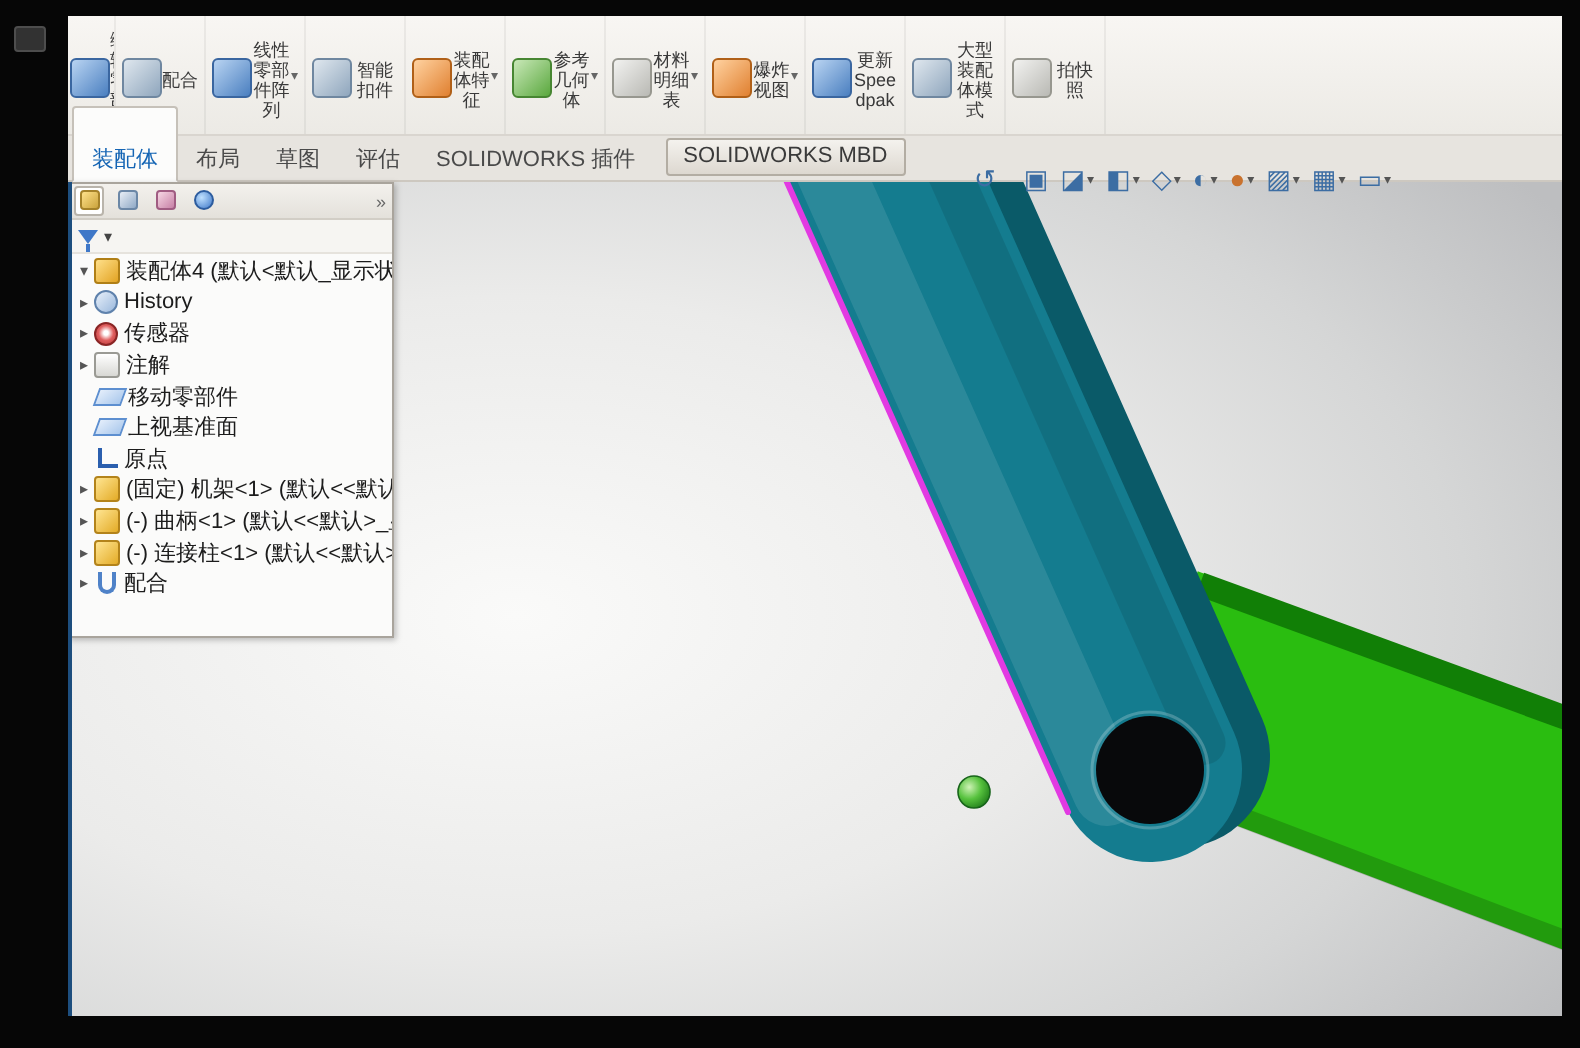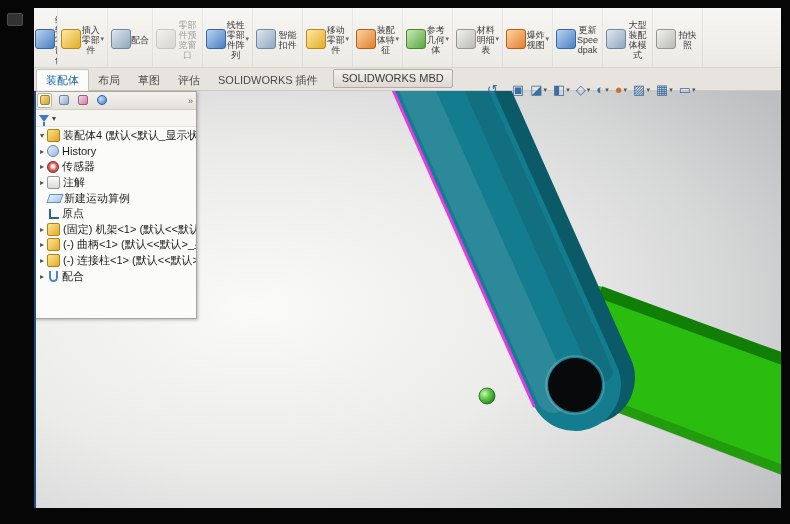--- a/index.html
+++ b/index.html
@@ -31,21 +31,21 @@
   .icn-blue{background:linear-gradient(135deg,#b9d4f2,#4a7fc0);border-color:#3a66a0!important}
   .icn-steel{background:linear-gradient(135deg,#dfe7ee,#8fa6bd);border-color:#6f87a0!important}
   .icn-gray{background:linear-gradient(135deg,#f2f2f0,#b9b9b4);border-color:#97978f!important}
   .icn-green{background:linear-gradient(135deg,#c9e8b8,#5aa83e);border-color:#478632!important}
   .icn-orange{background:linear-gradient(135deg,#ffd2a0,#e08030);border-color:#b06018!important}
 
   
   .tabrow{position:absolute;left:0;top:60px;width:100%;height:23px;
     background:#e7e4df;border-bottom:1px solid #cdc8c0;
     display:flex;align-items:flex-end;padding-left:2px}
-  .tab{font-size:11px;line-height:13px;padding:4px 9px 3px;color:#4a4a4a;cursor:default}
+  .tab{font-size:11px;line-height:13px;padding:20px 9px 3px;color:#4a4a4a;cursor:default}
   .tab.active{background:#fcfcfb;color:#1565b4;border:1px solid #c6c1b9;
     border-bottom:1px solid #fcfcfb;margin-bottom:-1px;border-radius:2px 2px 0 0}
   .tab.mbdbtn{background:linear-gradient(#f4f2ee,#ddd8d0);border:1px solid #b3ada3;
     border-radius:2px;margin:15px 0 2px 6px;padding:2px 8px;color:#3a3a3a}
 
   
   .headsup{position:absolute;top:72px;left:450px;height:20px;display:flex;
     align-items:center;z-index:6}
   .hbtn{display:flex;align-items:center;padding:1px 3px;border-radius:2px}
   .hbtn .hglyph{font-size:13px;line-height:14px;color:#3c6da3}
@@ -111,45 +111,31 @@
 <div class="corner-icon"></div>
 
 <div class="app">
 
   <div class="toolbar">
     <div class="tbtn cropped">
       <span class="ticon icn-blue"></span>
       <span class="tlabel">编辑零部件</span>
     </div>
     <div class="tbtn">
-      <span class="ticon icn-yellow"></span>
-      <span class="tlabel">插入零部件</span>
-      <span class="tarrow">▾</span>
-    </div>
-    <div class="tbtn">
       <span class="ticon icn-steel"></span>
       <span class="tlabel">配合</span>
     </div>
-    <div class="tbtn disabled">
-      <span class="ticon icn-gray"></span>
-      <span class="tlabel">零部件预览窗口</span>
-    </div>
     <div class="tbtn">
       <span class="ticon icn-blue"></span>
       <span class="tlabel">线性零部件阵列</span>
       <span class="tarrow">▾</span>
     </div>
     <div class="tbtn">
       <span class="ticon icn-steel"></span>
       <span class="tlabel">智能扣件</span>
-    </div>
-    <div class="tbtn">
-      <span class="ticon icn-yellow"></span>
-      <span class="tlabel">移动零部件</span>
-      <span class="tarrow">▾</span>
     </div>
     <div class="tbtn">
       <span class="ticon icn-orange"></span>
       <span class="tlabel">装配体特征</span>
       <span class="tarrow">▾</span>
     </div>
     <div class="tbtn">
       <span class="ticon icn-green"></span>
       <span class="tlabel">参考几何体</span>
       <span class="tarrow">▾</span>
@@ -301,21 +287,26 @@
         <span class="tlbl">传感器</span>
       </div>
       <div class="trow">
         <span class="texp">▸</span>
         <span class="ticn ti ti-ann"></span>
         <span class="tlbl">注解</span>
       </div>
       <div class="trow">
         <span class="texp"></span>
         <span class="ticn ti-plane"></span>
-        <span class="tlbl">新建运动算例</span>
+        <span class="tlbl">移动零部件</span>
+      </div>
+      <div class="trow">
+        <span class="texp"></span>
+        <span class="ticn ti-plane"></span>
+        <span class="tlbl">上视基准面</span>
       </div>
       <div class="trow">
         <span class="texp"></span>
         <span class="ticn ti-origin"></span>
         <span class="tlbl">原点</span>
       </div>
       <div class="trow">
         <span class="texp">▸</span>
         <span class="ticn ti ti-part"></span>
         <span class="tlbl">(固定) 机架&lt;1&gt; (默认&lt;&lt;默认&gt;_显示</span>

